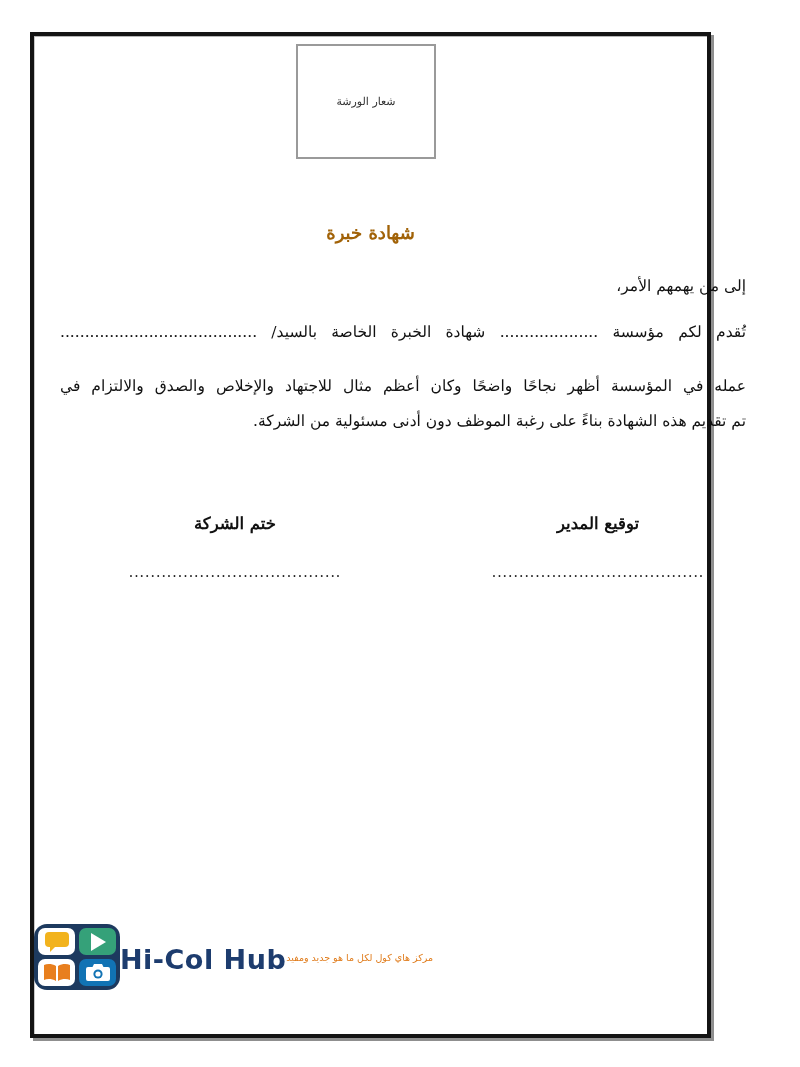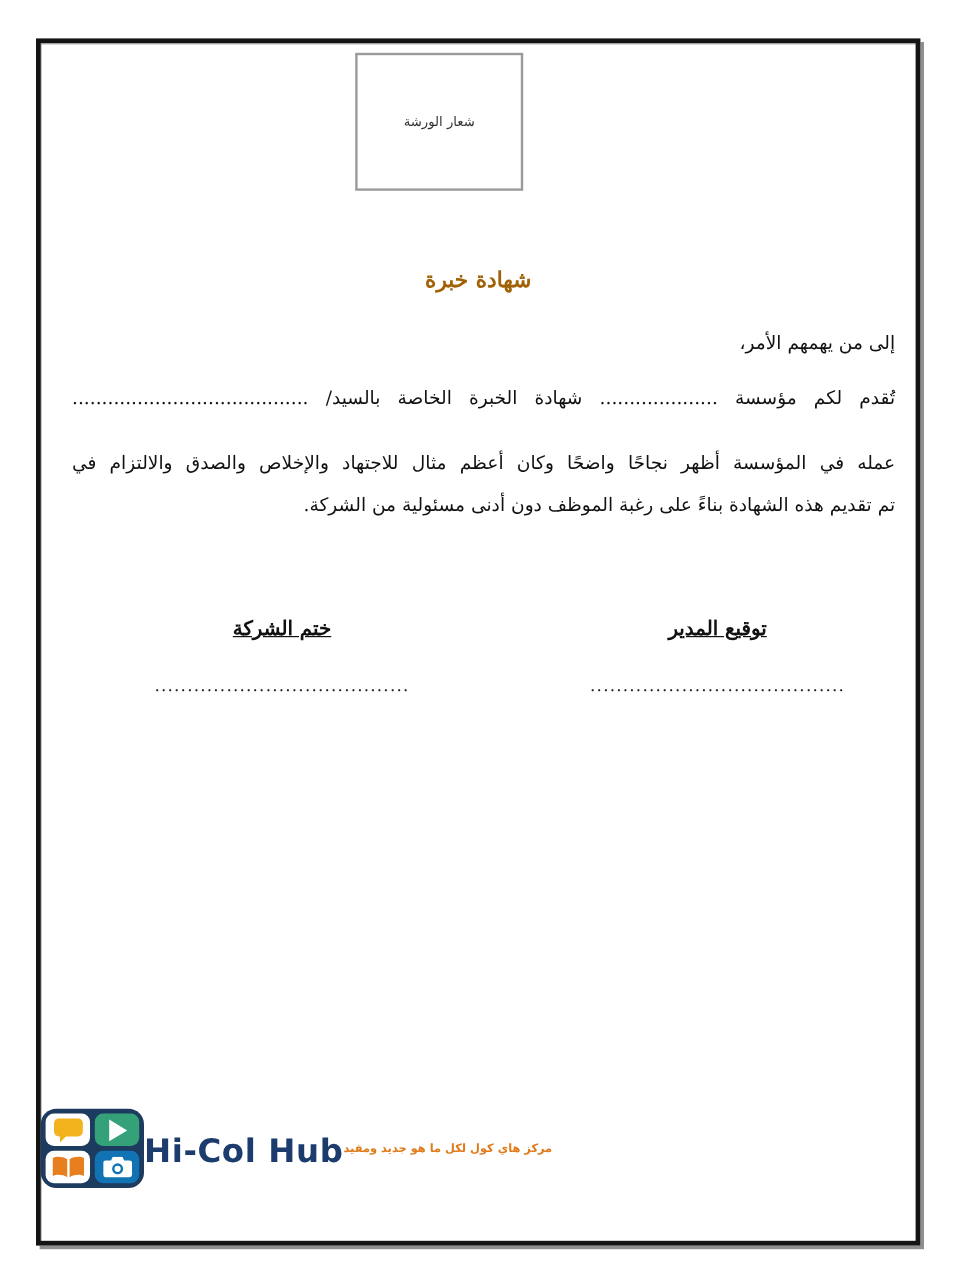--- a/index.html
+++ b/index.html
@@ -2,21 +2,21 @@
 <html><head>
 <meta charset="utf-8">
 <style>
   * { margin: 0; padding: 0; box-sizing: border-box; }
   html, body { width: 800px; height: 1067px; background: #ffffff; overflow: hidden; }
   body { font-family: "DejaVu Serif", "Liberation Serif", serif; }
 
   .page-frame {
     position: absolute;
     left: 30px; top: 32px;
-    width: 737px; height: 1006px;
+    width: 681px; height: 1006px;
     border: 4px solid #141414;
     background: #ffffff;
     box-shadow: 3px 3px 0 #8f8f8f, inset 0 1px 0 #b5b5b5, inset 1px 0 0 #c9c9c9;
     padding-left: 36px;
   }
 
   .logo-box {
     position: absolute;
     left: 262px; top: 8px;
     width: 140px; height: 115px;
@@ -56,21 +56,21 @@
 
   .signature-row {
     position: absolute; top: 478px; left: 0; width: 100%;
     display: flex; flex-direction: row; justify-content: space-between;
     direction: ltr;
   }
   .sig-col { width: 260px; text-align: center; }
   .sig-col.stamp { margin-left: 45px; }
   .sig-col.manager { margin-right: 18px; }
   .sig-label {
-    font-weight: bold; font-size: 16.5px; text-decoration: underline;
+    font-weight: bold; font-size: 16.5px; 
     direction: rtl; color: #111;
   }
 
   .sig-dots-row {
     position: absolute; top: 528px; left: 0; width: 100%;
     display: flex; flex-direction: row; justify-content: space-between;
     direction: ltr;
   }
   .sig-dots { width: 260px; text-align: center; font-size: 14px; color: #222; letter-spacing: 1px; }
   .sig-dots.stamp { margin-left: 45px; }
@@ -97,21 +97,21 @@
 
   .brand-name {
     margin-top: 4px;
     font-family: "DejaVu Sans", "Liberation Sans", sans-serif;
     font-weight: bold; font-size: 27px; color: #1d3c6e;
     letter-spacing: 0.5px;
   }
   .brand-tagline {
     margin-top: 1px;
     font-family: "DejaVu Sans", "Liberation Sans", sans-serif;
-    font-size: 9.5px; font-weight: bold; color: #e07b1a;
+    font-size: 9.5px; font-weight: normal; color: #e07b1a;
     direction: rtl;
   }
 </style>
 </head>
 <body>
 
 <div class="page-frame">
 
   <div class="logo-box">
     <span class="logo-box-label">شعار الورشة</span>

